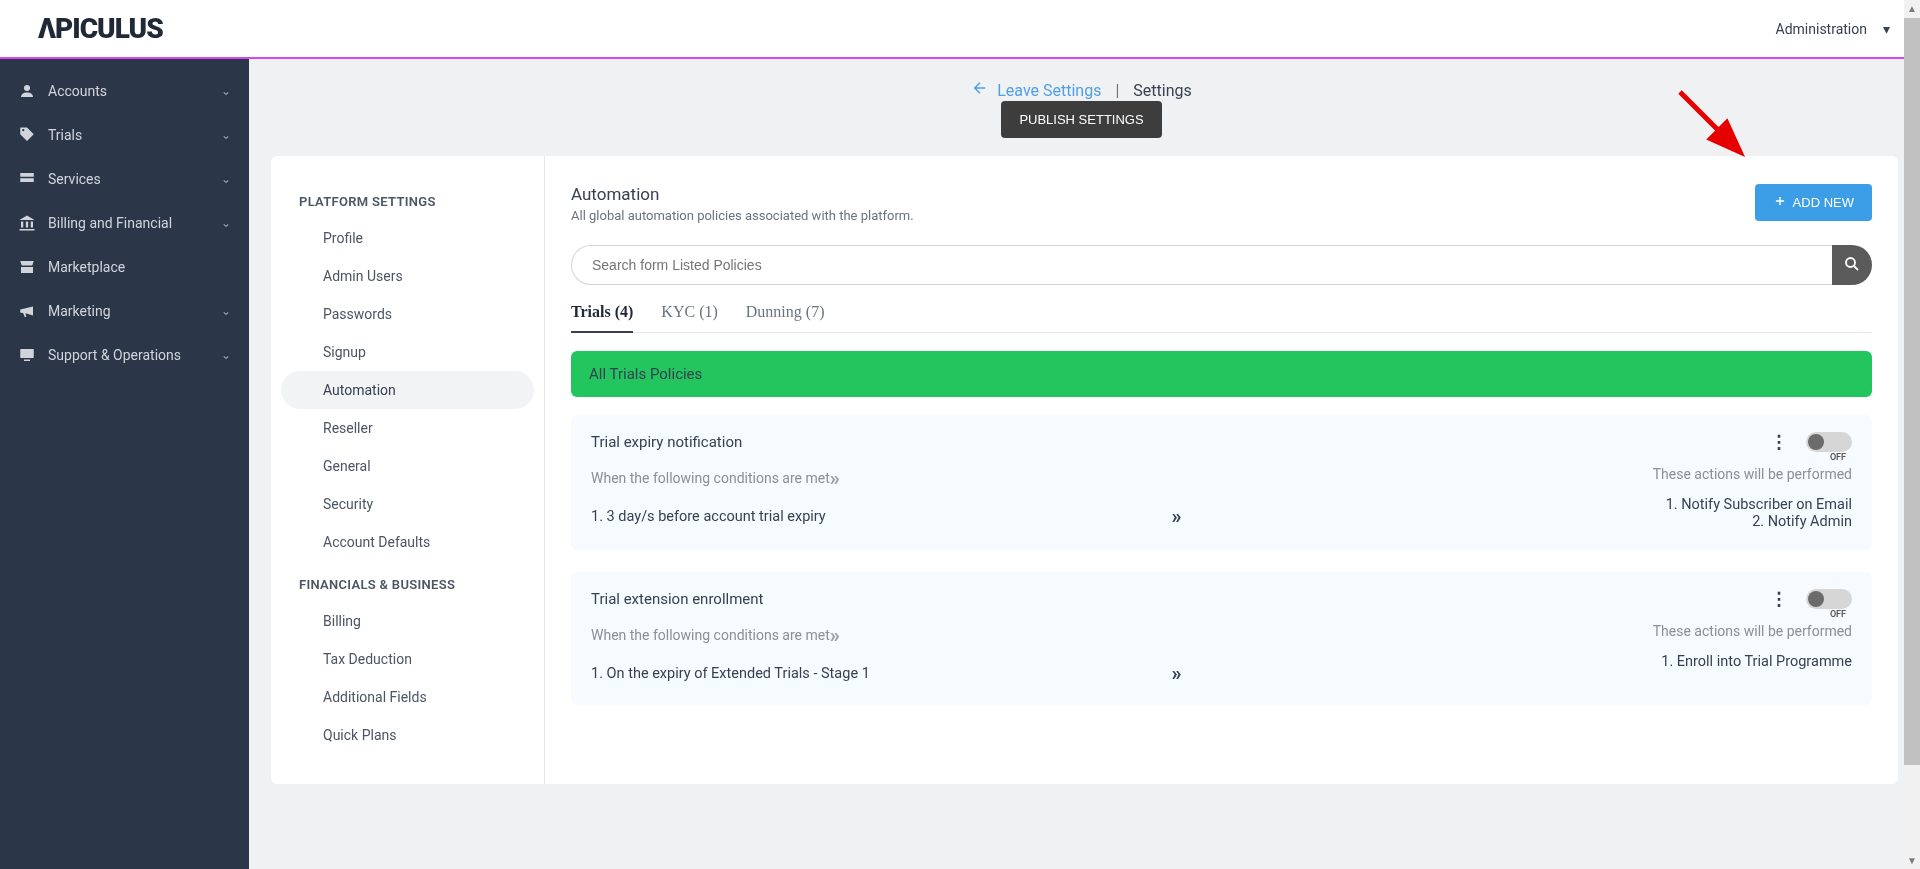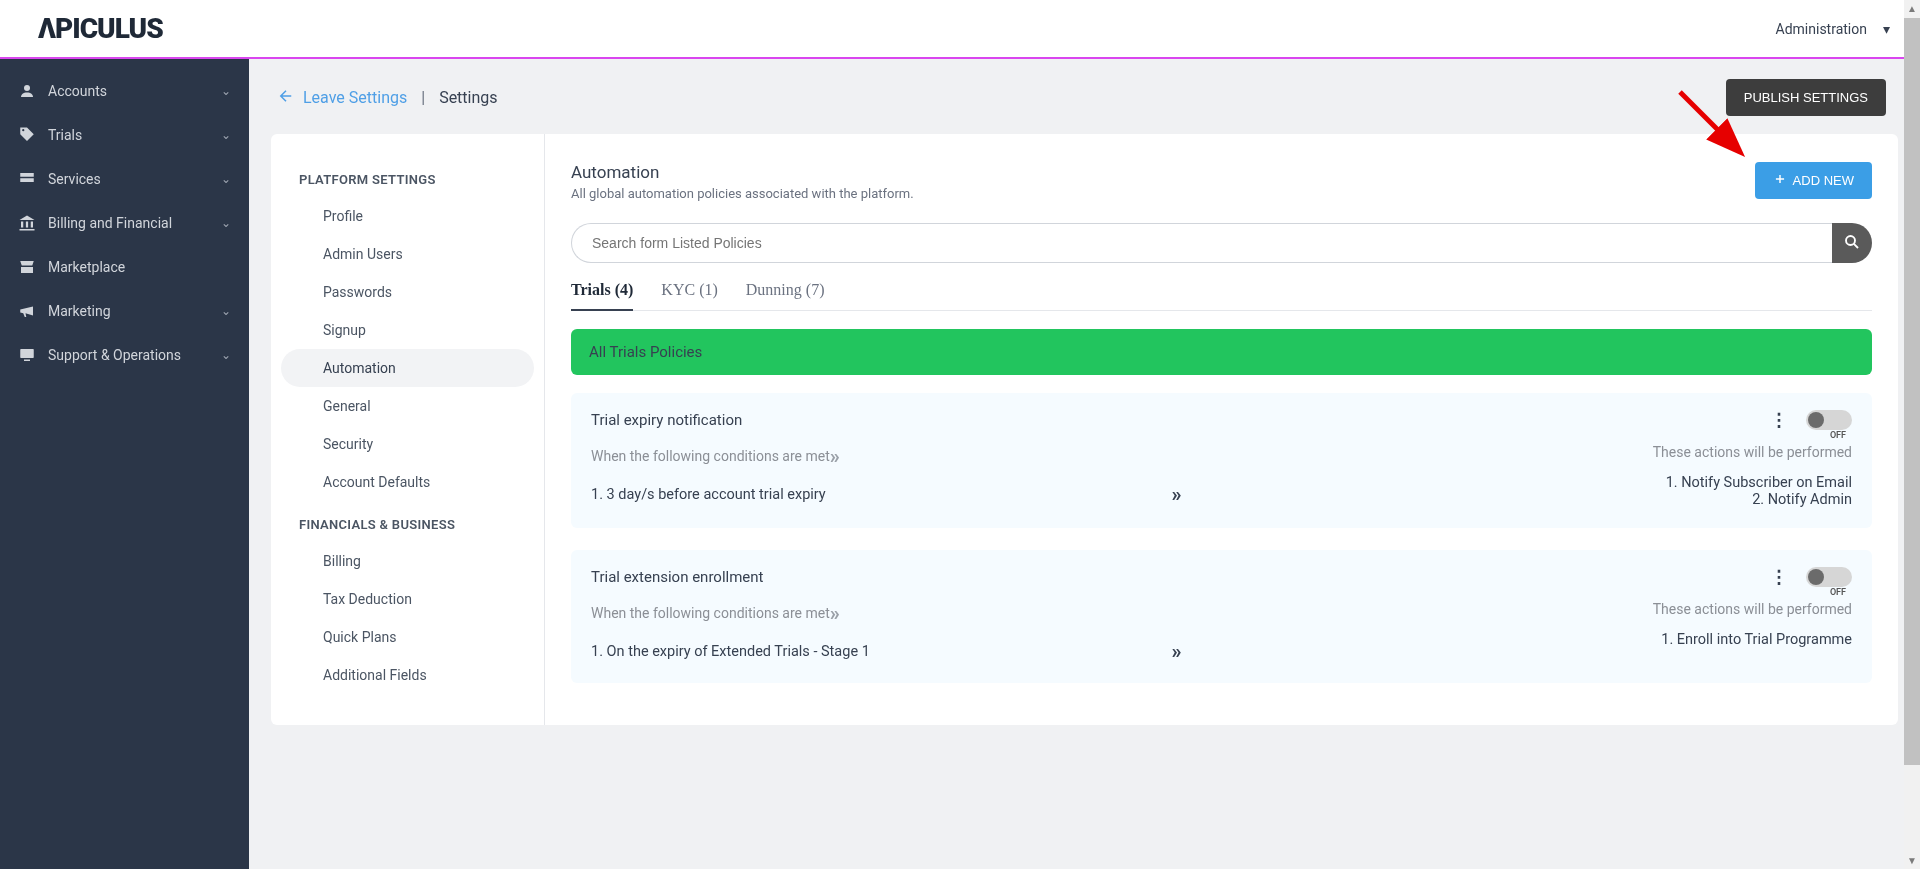--- a/index.html
+++ b/index.html
@@ -10,21 +10,21 @@
 .admin-dropdown { font-size: 14px; color: #374151; cursor: pointer; display: flex; align-items: center; gap: 16px; }
 
 .main-wrap { display: flex; min-height: calc(100vh - 59px); }
 .sidebar { width: 249px; background: #2b3648; color: #fff; padding-top: 10px; flex-shrink: 0; }
 .sidebar-item { display: flex; align-items: center; padding: 13px 18px; font-size: 14px; color: #d1d5db; cursor: pointer; justify-content: space-between; }
 .sidebar-item-left { display: flex; align-items: center; gap: 12px; }
 .sidebar-icon { width: 18px; height: 18px; display: inline-flex; align-items: center; justify-content: center; }
 .chevron { font-size: 12px; color: #9ca3af; }
 
 .content { flex: 1; padding: 0 0 30px 0; }
-.header-row { display: flex; align-items: center; justify-content: space-between; padding: 20px 34px 18px 28px; }
+.header-row { display: flex; align-items: center; justify-content: space-between; padding: 20px 34px 18px 28px; flex-direction: column; }
 .header-left { display: flex; align-items: center; gap: 14px; font-size: 16px; }
 .back-link { color: #4f9fe6; cursor: pointer; display: flex; align-items: center; gap: 8px; }
 .divider-v { color: #6b7280; }
 .page-title { color: #374151; }
 .publish-btn { background: #3d3d3d; color: #fff; border: none; padding: 11px 18px; font-size: 13px; font-weight: 500; border-radius: 4px; cursor: pointer; }
 
 .card { background: #fff; margin: 0 22px 0 22px; border-radius: 6px; display: flex; min-height: 580px; }
 .settings-nav { width: 274px; border-right: 1px solid #e5e7eb; padding: 22px 0 30px 0; }
 .settings-nav-heading { font-size: 13px; font-weight: 600; color: #4b5563; letter-spacing: 0.3px; padding: 16px 28px 10px 28px; }
 .settings-nav-item { display: block; padding: 11px 20px 11px 42px; font-size: 14px; color: #4b5563; cursor: pointer; border-radius: 20px; margin: 0 10px; }
@@ -188,29 +188,30 @@
 
     <div class="card">
 
       <div class="settings-nav">
         <div class="settings-nav-heading">PLATFORM SETTINGS</div>
         <a class="settings-nav-item">Profile</a>
         <a class="settings-nav-item">Admin Users</a>
         <a class="settings-nav-item">Passwords</a>
         <a class="settings-nav-item">Signup</a>
         <a class="settings-nav-item active">Automation</a>
+        <a class="settings-nav-item">Reseller</a>
         <a class="settings-nav-item">General</a>
         <a class="settings-nav-item">Security</a>
         <a class="settings-nav-item">Account Defaults</a>
 
         <div class="settings-nav-heading">FINANCIALS &amp; BUSINESS</div>
         <a class="settings-nav-item">Billing</a>
         <a class="settings-nav-item">Tax Deduction</a>
+        <a class="settings-nav-item">Additional Fields</a>
         <a class="settings-nav-item">Quick Plans</a>
-        <a class="settings-nav-item">Additional Fields</a>
       </div>
 
       <div class="main-panel">
         <div class="panel-header">
           <div>
             <div class="panel-title">Automation</div>
             <div class="panel-subtitle">All global automation policies associated with the platform.</div>
           </div>
           <button class="add-new-btn">
             <span>

